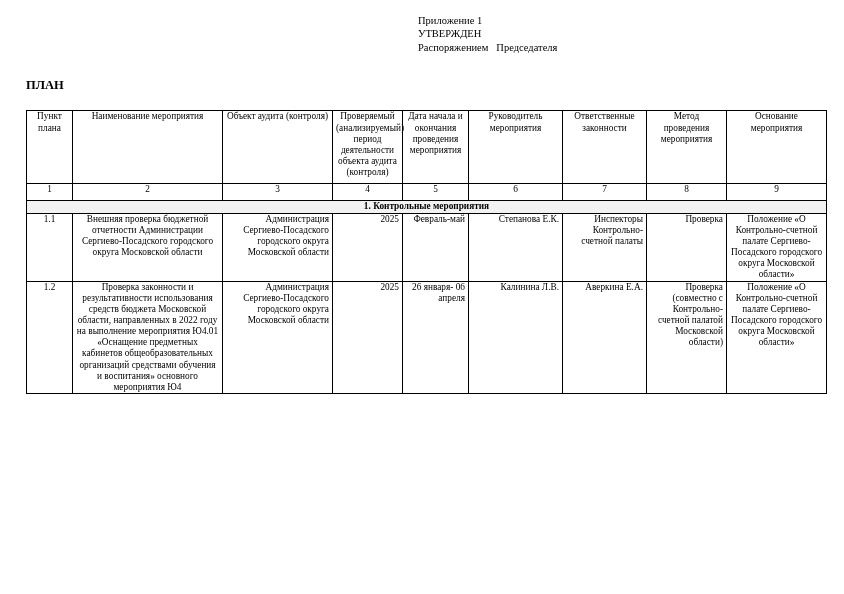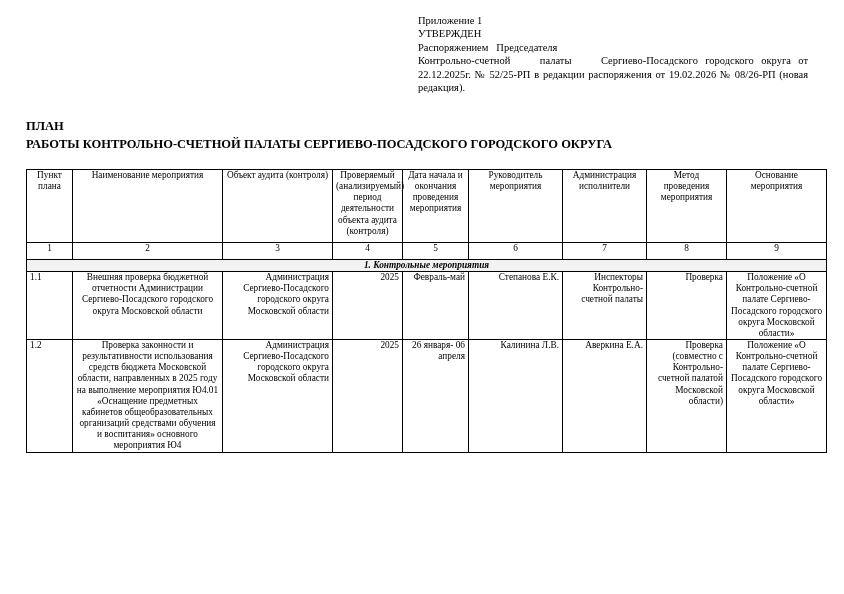--- a/index.html
+++ b/index.html
@@ -72,30 +72,29 @@
     height: 16px;
     font-size: 10px;
   }
   .section-row td {
     text-align: center;
     font-weight: bold;
     font-size: 10.5px;
     background: #f2f2f2;
     padding: 4px 0;
     vertical-align: middle;
-    font-style: italic;
   }
   .c-center {
     text-align: right;
   }
   .c-left {
     text-align: center;
   }
   .num-cell {
-    text-align: left;
+    text-align: center;
   }
   
   col.c1 { width: 46px; }
   col.c2 { width: 150px; }
   col.c3 { width: 110px; }
   col.c4 { width: 70px; }
   col.c5 { width: 66px; }
   col.c6 { width: 94px; }
   col.c7 { width: 84px; }
   col.c8 { width: 80px; }
@@ -105,26 +104,24 @@
 <body>
 
 <div class="page">
 
   <div class="approval-block">
     <span class="approval-line line1">Приложение 1</span>
     <div class="spaced">
       <span>УТВЕРЖДЕН</span>
       <span>Распоряжением&nbsp;&nbsp;&nbsp;Председателя</span>
     </div>
-    <span class="approval-line">Контрольно-счетной&nbsp;&nbsp;&nbsp;&nbsp;палаты&nbsp;&nbsp;&nbsp;&nbsp;Сергиево-Посадского городского округа от 22.12.2025г. № 52/25-РП в редакции распоряжения от 19.02.2026 № 08/26-РП (новая редакция).</span>
   </div>
 
   <div class="title-block">
     <div>ПЛАН</div>
-    <div>РАБОТЫ КОНТРОЛЬНО-СЧЕТНОЙ ПАЛАТЫ СЕРГИЕВО-ПОСАДСКОГО ГОРОДСКОГО ОКРУГА</div>
   </div>
 
   <table class="plan">
     <colgroup>
       <col class="c1">
         <col class="c2">
         <col class="c3">
         <col class="c4">
         <col class="c5">
         <col class="c6">
@@ -133,21 +130,21 @@
         <col class="c9">
     </colgroup>
     <thead>
       <tr>
         <td>Пункт плана</td>
         <td>Наименование мероприятия</td>
         <td>Объект аудита (контроля)</td>
         <td>Проверяемый (анализируемый) период деятельности объекта аудита (контроля)</td>
         <td>Дата начала и окончания проведения мероприятия</td>
         <td>Руководитель мероприятия</td>
-        <td>Администрация исполнители</td>
+        <td>Ответственные законности</td>
         <td>Метод проведения мероприятия</td>
         <td>Основание мероприятия</td>
       </tr>
       <tr class="colnum">
         <td>1</td>
         <td>2</td>
         <td>3</td>
         <td>4</td>
         <td>5</td>
         <td>6</td>
@@ -166,21 +163,21 @@
         <td class="c-center">Администрация Сергиево-Посадского городского округа Московской области</td>
         <td class="c-center">2025</td>
         <td class="c-center">Февраль-май</td>
         <td class="c-center">Степанова Е.К.</td>
         <td class="c-center">Инспекторы Контрольно-счетной палаты</td>
         <td class="c-center">Проверка</td>
         <td class="c-left">Положение «О Контрольно-счетной палате Сергиево-Посадского городского округа Московской области»</td>
       </tr>
       <tr>
         <td class="num-cell">1.2</td>
-        <td class="c-left">Проверка законности и результативности использования средств бюджета Московской области, направленных в 2025 году на выполнение мероприятия Ю4.01 «Оснащение предметных кабинетов общеобразовательных организаций средствами обучения и воспитания» основного мероприятия Ю4</td>
+        <td class="c-left">Проверка законности и результативности использования средств бюджета Московской области, направленных в 2022 году на выполнение мероприятия Ю4.01 «Оснащение предметных кабинетов общеобразовательных организаций средствами обучения и воспитания» основного мероприятия Ю4</td>
         <td class="c-center">Администрация Сергиево-Посадского городского округа Московской области</td>
         <td class="c-center">2025</td>
         <td class="c-center">26 января- 06 апреля</td>
         <td class="c-center">Калинина Л.В.</td>
         <td class="c-center">Аверкина Е.А.</td>
         <td class="c-center">Проверка (совместно с Контрольно-счетной палатой Московской области)</td>
         <td class="c-left">Положение «О Контрольно-счетной палате Сергиево-Посадского городского округа Московской области»</td>
       </tr>
     </tbody>
   </table>

